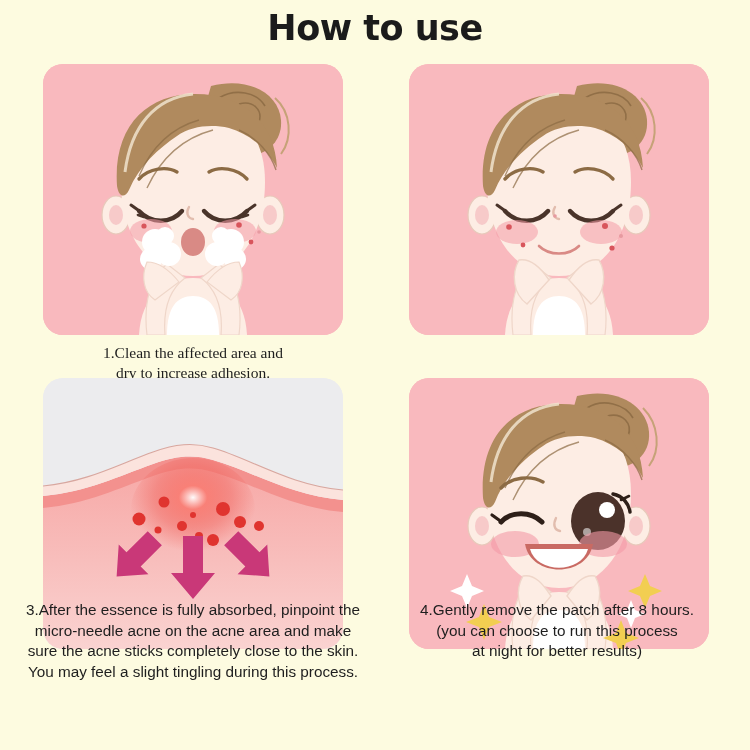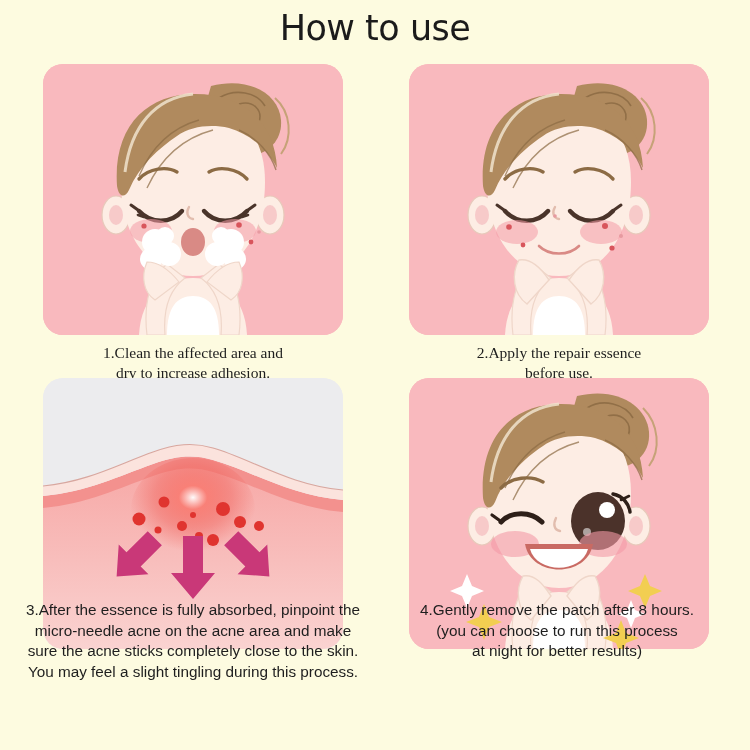--- a/index.html
+++ b/index.html
@@ -9,21 +9,21 @@
     background:#FDFBE0;
     font-family:"Liberation Sans","DejaVu Sans",sans-serif;
     overflow:hidden;
   }
   .page{position:relative;width:750px;height:750px;}
 
   .title{
     position:absolute;top:8px;left:0;width:750px;
     text-align:center;
     font-size:35px;
-    font-weight:normal;
+    font-weight:bold;
     letter-spacing:-0.5px;
     color:#1b1b1b;
     font-family:"DejaVu Sans","Liberation Sans",sans-serif;
   }
 
   .grid{
     position:absolute;top:64px;left:0;width:750px;
   }
   .cell{position:absolute;}
   .cell-1{left:43px;top:0px;width:300px;}
@@ -194,22 +194,20 @@
           <circle cx="212" cy="172" r="2" fill="#E79AA0"></circle>
           <circle cx="146" cy="152" r="1.8" fill="#E79AA0"></circle>
 
           <path d="M104 271 C100 238 108 212 124 200 L142 214 C126 226 120 246 122 271 Z" fill="#FDEDE4" stroke="#EFD6C9" stroke-width="1.2"></path>
           <path d="M196 271 C200 238 192 212 176 200 L158 214 C174 226 180 246 178 271 Z" fill="#FDEDE4" stroke="#EFD6C9" stroke-width="1.2"></path>
 
           <path d="M110 196 C102 210 104 230 118 240 L140 216 C132 204 122 194 110 196 Z" fill="#FDEDE4" stroke="#EFD6C9" stroke-width="1.4"></path>
           <path d="M190 196 C198 210 196 230 182 240 L160 216 C168 204 178 194 190 196 Z" fill="#FDEDE4" stroke="#EFD6C9" stroke-width="1.4"></path>
         </svg>
       </div>
-      <div class="caption">2.Apply the repair essence
-before use.</div>
     </div>
 
     <div class="cell cell-3">
       <div class="panel panel-skin">
         <svg width="300" height="271" viewBox="0 0 300 271">
           <defs>
             <radialGradient id="inflam" cx="50%" cy="38%" r="52%">
               <stop offset="0%" stop-color="#FFFFFF" stop-opacity="0.95"></stop>
               <stop offset="22%" stop-color="#F9786E" stop-opacity="0.85"></stop>
               <stop offset="60%" stop-color="#F06058" stop-opacity="0.45"></stop>

